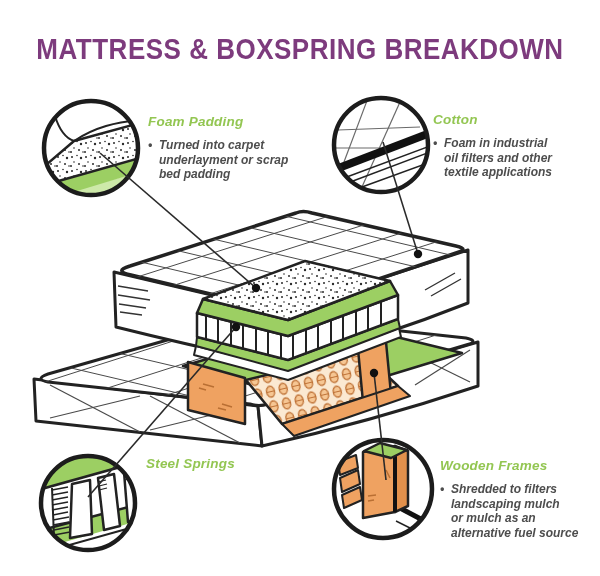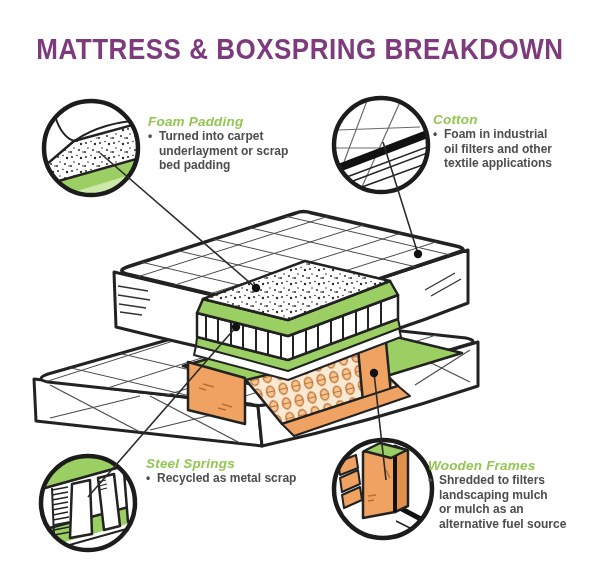--- a/index.html
+++ b/index.html
@@ -13,21 +13,21 @@
     color:var(--title-color,#7d3b7d);
     transform:scaleY(1.15);transform-origin:top center;white-space:nowrap;
   }
   .stage{position:absolute;left:0;top:0;width:600px;height:576px;}
   .callout{position:absolute;z-index:3;}
   .callout h2{
     margin:0;font-size:13.5px;font-weight:700;letter-spacing:.2px;
     color:var(--heading-color,#93c652);
     font-style:italic;
   }
-  .callout ul{margin:0 0 0 0;padding:0;list-style:none;}
+  .callout ul{margin:9px 0 0 0;padding:0;list-style:none;font-style:italic;}
   .callout li{
     position:relative;padding-left:11px;margin:0 0 7px 0;
     font-size:12px;font-weight:700;color:var(--body-color,#4d4d4d);
   }
   .callout li::before{content:"\2022";position:absolute;left:0;top:0;}
   .ln{display:block;line-height:14.5px;}
   
   .grn{fill:var(--green,#9ccf63);}
   .grnl{fill:var(--green-light,#cde9a9);}
   .org{fill:var(--orange,#efa261);}
@@ -295,27 +295,24 @@
         <span class="ln">Foam in industrial</span>
         <span class="ln">oil filters and other</span>
         <span class="ln">textile applications</span>
       </li>
   </ul>
 </div>
 
 <div class="callout" style="left:146px;top:456px;">
   <h2>Steel Springs</h2>
   <ul>
-    <li>
-        <span class="ln">Recycled as metal scrap</span>
-      </li>
   </ul>
 </div>
 
-<div class="callout" style="left:428px;top:458px;">
+<div class="callout" style="left:440px;top:458px;">
   <h2>Wooden Frames</h2>
   <ul>
     <li>
         <span class="ln">Shredded to filters</span>
         <span class="ln">landscaping mulch</span>
         <span class="ln">or mulch as an</span>
         <span class="ln">alternative fuel source</span>
       </li>
   </ul>
 </div>

